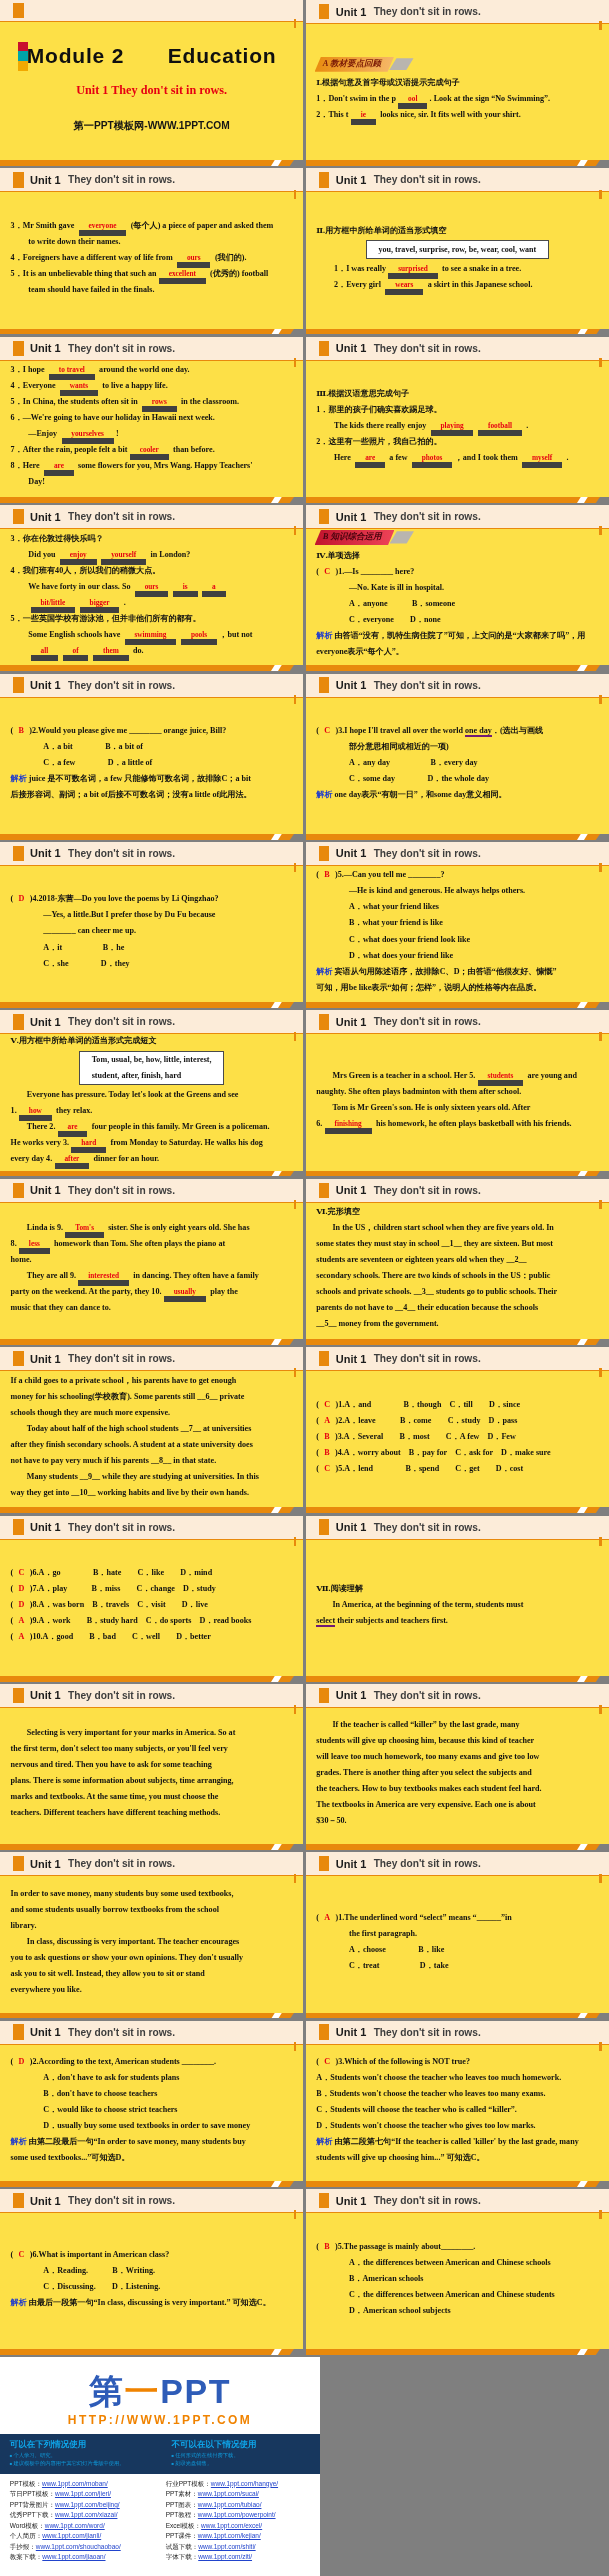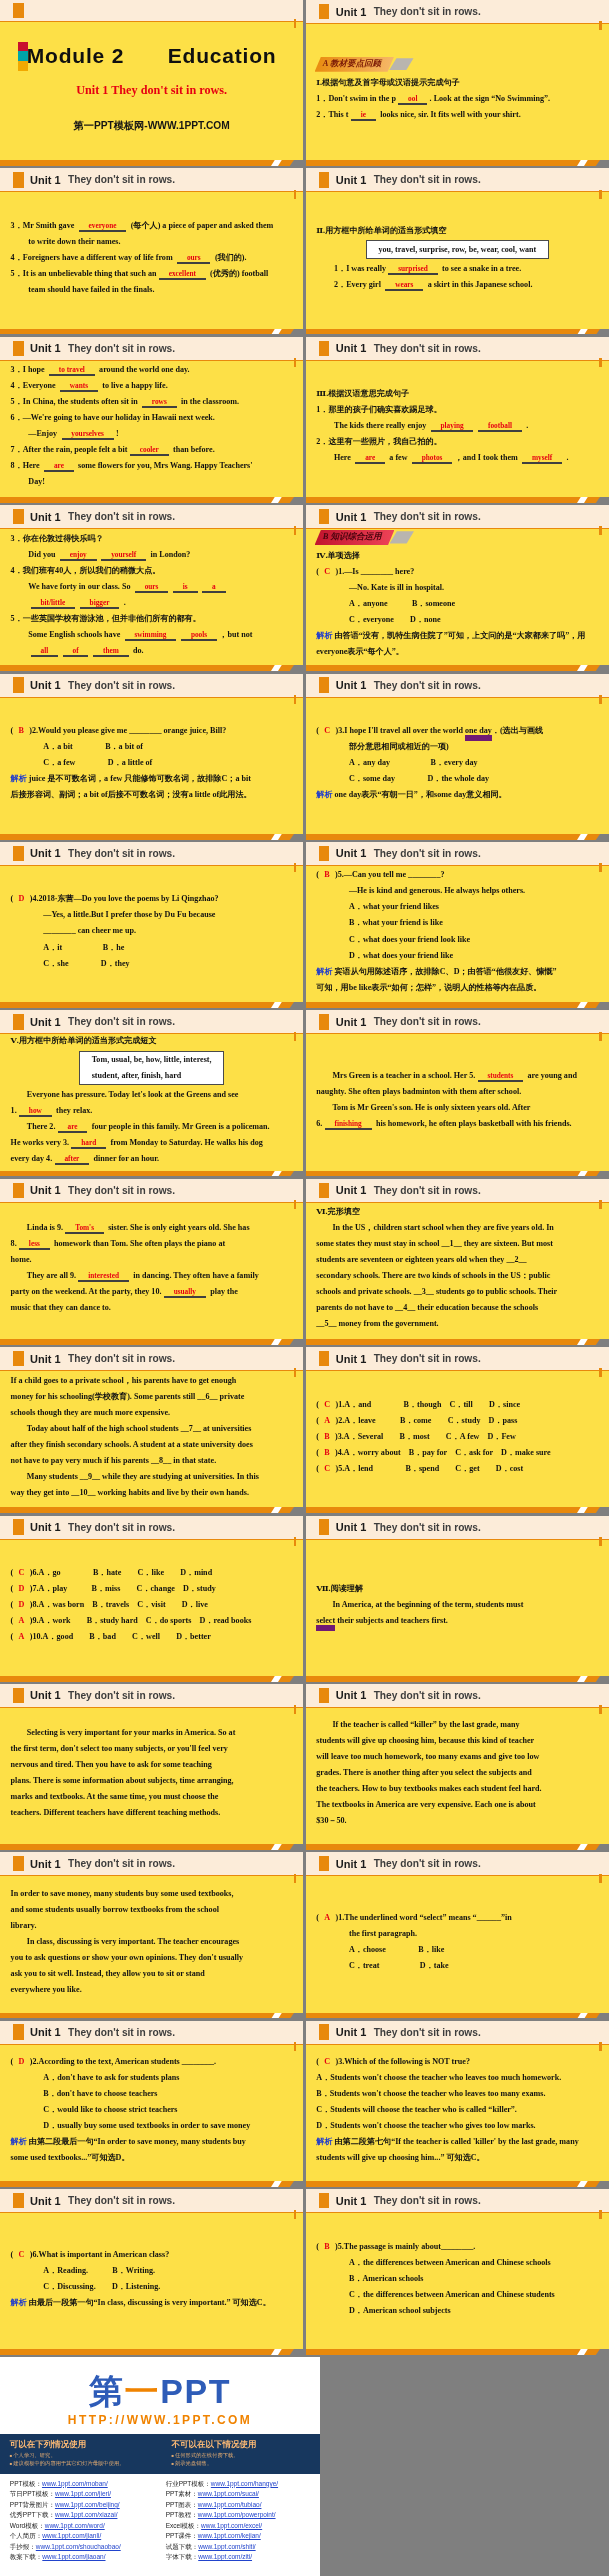--- a/index.html
+++ b/index.html
@@ -18,24 +18,24 @@
   .bar-slash{position:absolute;right:23px;bottom:0;width:7.3px;height:5.7px;background:#fff;transform:skewX(-32deg);z-index:2;}
   .corner{position:absolute;right:-3.3px;bottom:0;width:14.6px;height:5.7px;background:#7f7f7f;transform:skewX(-35deg);z-index:2;}
   
   .s-body{position:relative;height:136px;padding:1.6px 7.3px 6.5px;box-sizing:border-box;display:flex;flex-direction:column;justify-content:center;overflow:hidden;
           font-family:"Liberation Serif","DejaVu Serif",serif;font-weight:bold;color:#111;font-size:8.1px;}
   .line{white-space:pre-wrap;line-height:1.98;}
   .p0{padding-left:3.3px;}
   .p1{padding-left:21px;}
   .p2{padding-left:36px;}
   .p3{padding-left:3.3px;text-indent:2em;}
-  .seg-r{color:#e60012;font-size:7.3px;border-bottom:2px solid #404040;padding:0 9.8px;margin:0 2.4px;text-align:center;}
+  .seg-r{color:#e60012;font-size:7.3px;border-bottom:6px solid #404040;padding:0 9.8px;margin:0 2.4px;text-align:center;}
   .seg-l{color:#e60012;padding:0 3.3px;}
   .seg-b{color:#1c39cf;}
-  .seg-u{border-bottom:6px solid #701a75;}
+  .seg-u{border-bottom:2px solid #701a75;}
   
   .wordbox-wrap{text-align:center;margin:1.6px 0;}
   .wordbox{display:inline-block;border:1.2px solid #4a4a4a;padding:0.8px 11.4px;text-align:left;line-height:1.9;background:#fff;}
   
   .badge-row{display:flex;align-items:center;margin:0.8px 0 3.3px 1.6px;}
   .badge{font-style:italic;font-size:8.5px;padding:1.6px 13px 1.6px 8.1px;clip-path:polygon(8% 0,100% 0,92% 100%,0 100%);}
   .badge-A{background:linear-gradient(100deg,#e98b0d,#f6b96b);color:#7d1d08;}
   .badge-B{background:linear-gradient(100deg,#c0132c,#ef4458);color:#4a040e;}
   .badge-slash{width:24.4px;height:12.2px;margin-left:-4.9px;background:#b9b5af;clip-path:polygon(30% 0,100% 0,70% 100%,0 100%);}
   
@@ -47,21 +47,21 @@
   .module-title{padding-top:19.5px;font-size:21px;font-weight:bold;color:#101010;letter-spacing:0.8px;}
   .unit-red{margin-top:13px;font-family:"Liberation Serif","DejaVu Serif",serif;font-weight:bold;color:#e60012;font-size:12.2px;}
   .site-line{margin-top:21px;font-size:10.2px;font-weight:bold;color:#151515;}
   
   .footer{position:relative;height:223px;background:#7f7f7f;margin-top:2.4px;}
   .footer-card{position:absolute;left:0;top:0;width:320px;height:223px;background:#fff;display:flex;flex-direction:column;box-sizing:border-box;}
   .logo-area{text-align:center;padding-top:17px;}
   .logo{font-size:34px;font-weight:bold;letter-spacing:1.6px;color:#2e5cb8;line-height:1.05;}
   .logo .org{color:#f08300;}
   .url-line{color:#f08300;font-size:12px;font-weight:bold;letter-spacing:2.4px;margin-top:2.4px;}
-  .usage{background:#17375e;color:#fdba74;display:flex;gap:23px;padding:4.9px 9.8px 5.7px;margin-top:7.3px;font-family:Liberation Serif, serif;}
+  .usage{background:#17375e;color:#0ea5e9;display:flex;gap:23px;padding:4.9px 9.8px 5.7px;margin-top:7.3px;}
   .usage .ucol{flex:1;}
   .usage h4{margin:0 0 1.6px;font-size:8.5px;}
   .usage ul{margin:0;padding:0;list-style:none;}
   .usage li{font-size:5.3px;line-height:1.5;opacity:.88;}
   .usage li::before{content:"■ ";font-size:4.1px;}
   .links{display:flex;gap:4.9px;padding:4.9px 3.3px 0 9.8px;background:#fff;flex:1;}
   .links .lcol{flex:1;}
   .link-row{font-size:6.5px;line-height:1.62;white-space:nowrap;color:#222;}
   .link-url{color:#2244cc;text-decoration:underline;cursor:pointer;}
 </style>

